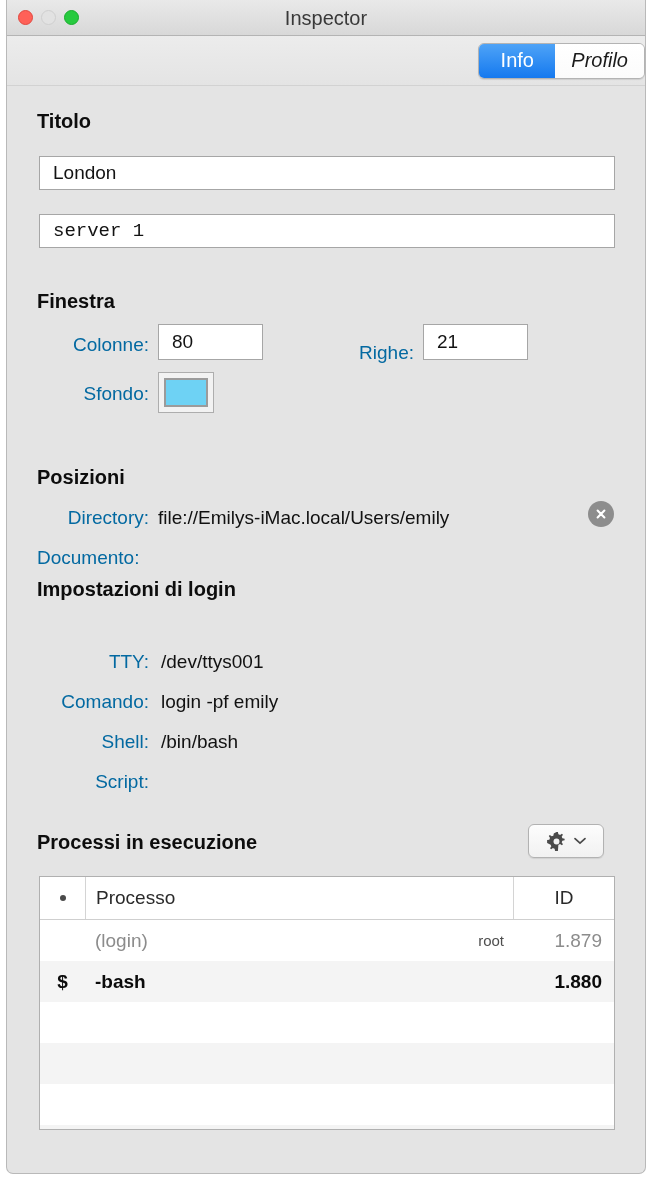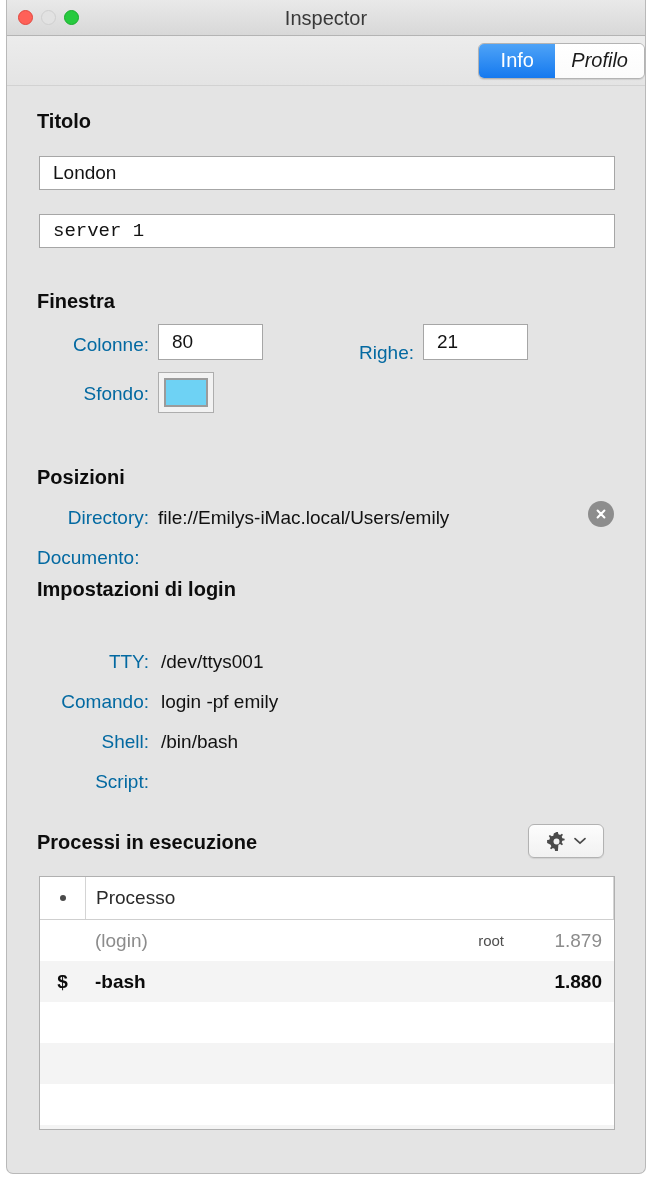--- a/index.html
+++ b/index.html
@@ -338,20 +338,21 @@
       </svg>
     </div>
 
     <div class="table" style="left:32px; top:790px; width:576px; height:254px;">
 
       <div class="thead">
         <div class="th-dot">
           <span class="dot"></span>
         </div>
         <div class="th-proc">Processo</div>
+        <div class="th-id">ID</div>
       </div>
 
       <div class="trow odd">
         <div class="td-mark"></div>
         <div class="td-name">
           <span class="muted">(login)</span>
           <span class="td-user">root</span>
         </div>
         <div class="td-id muted">1.879</div>
       </div>

